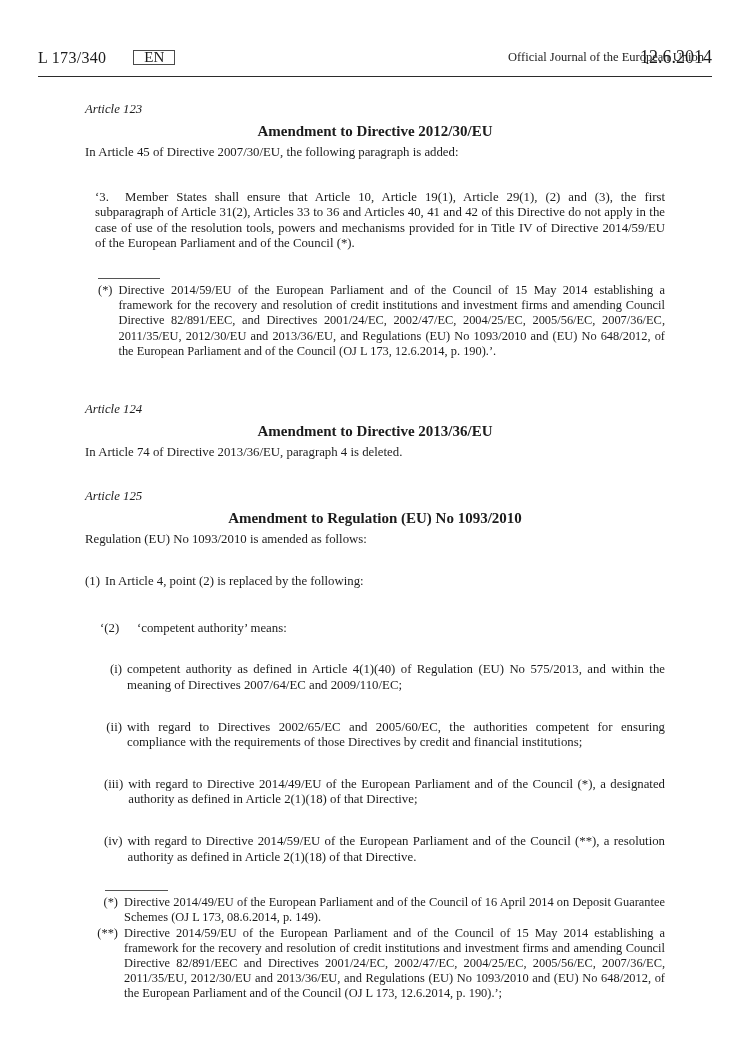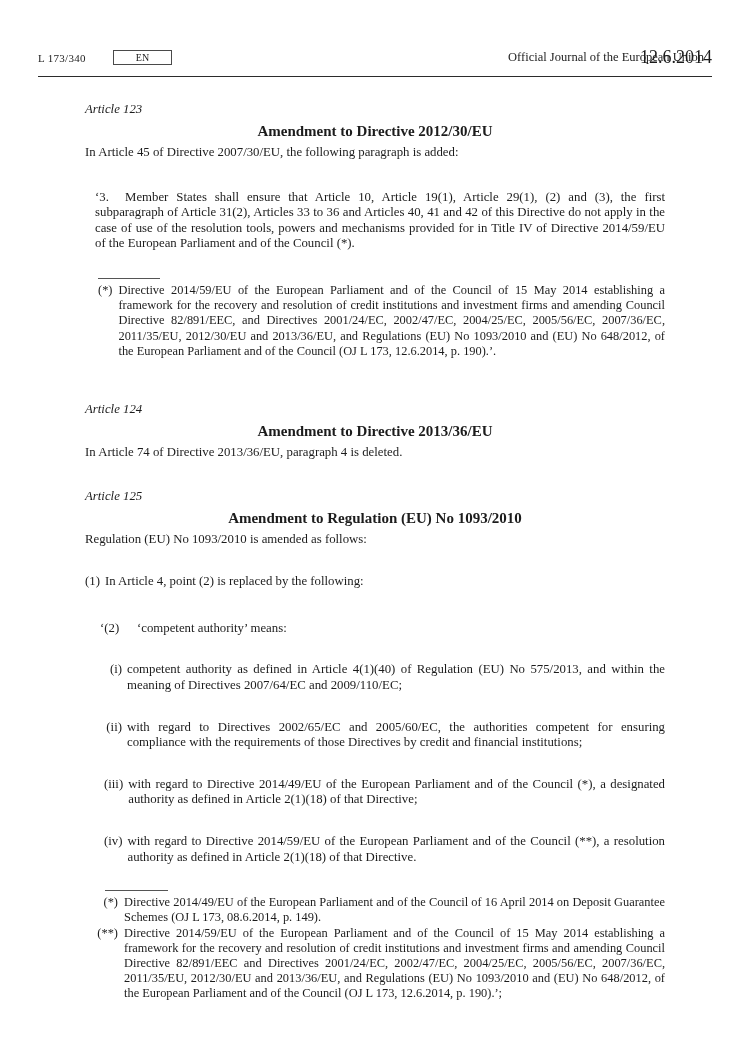--- a/index.html
+++ b/index.html
@@ -9,26 +9,26 @@
     height: 1061px;
     margin: 0 auto;
     background: #ffffff;
     font-family: "Liberation Serif", "DejaVu Serif", serif;
     color: #1c1c1c;
     overflow: hidden;
   }
   
   .header { margin: 0 38px 0 38px; padding-top: 49px; }
   .header-row { position: relative; display: flex; align-items: center; height: 17px; }
-  .page-ref { font-size: 11px; letter-spacing: 0.3px; z-index: 2; font-family: Liberation Serif, serif; }
+  .page-ref { font-size: 16px; letter-spacing: 0.3px; z-index: 2; font-family: Liberation Serif, serif; }
   .en-box {
     border: 1px solid #4a4a4a;
-    font-size: 10px;
+    font-size: 15px;
     line-height: 13px;
-    padding: 0 22px;
+    padding: 0 10px;
     margin-left: 27px;
     z-index: 2;
     background: #fff;
   }
   .journal-title {
     position: absolute; left: 0; right: 8px;
     text-align: right; font-size: 12.5px;
   }
   .hdr-date { margin-left: auto; font-size: 18px; z-index: 2; }
   .header-rule { border: none; border-top: 1.6px solid #2b2b2b; margin: 10px 0 0 0; }

